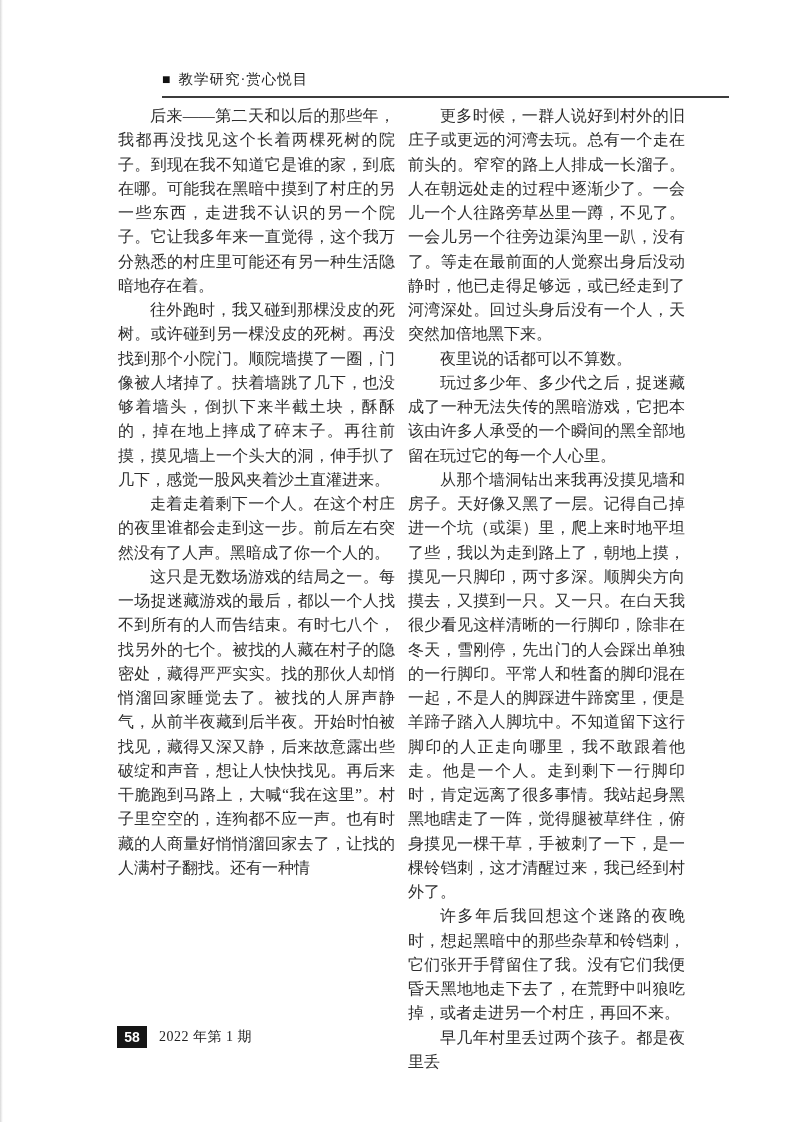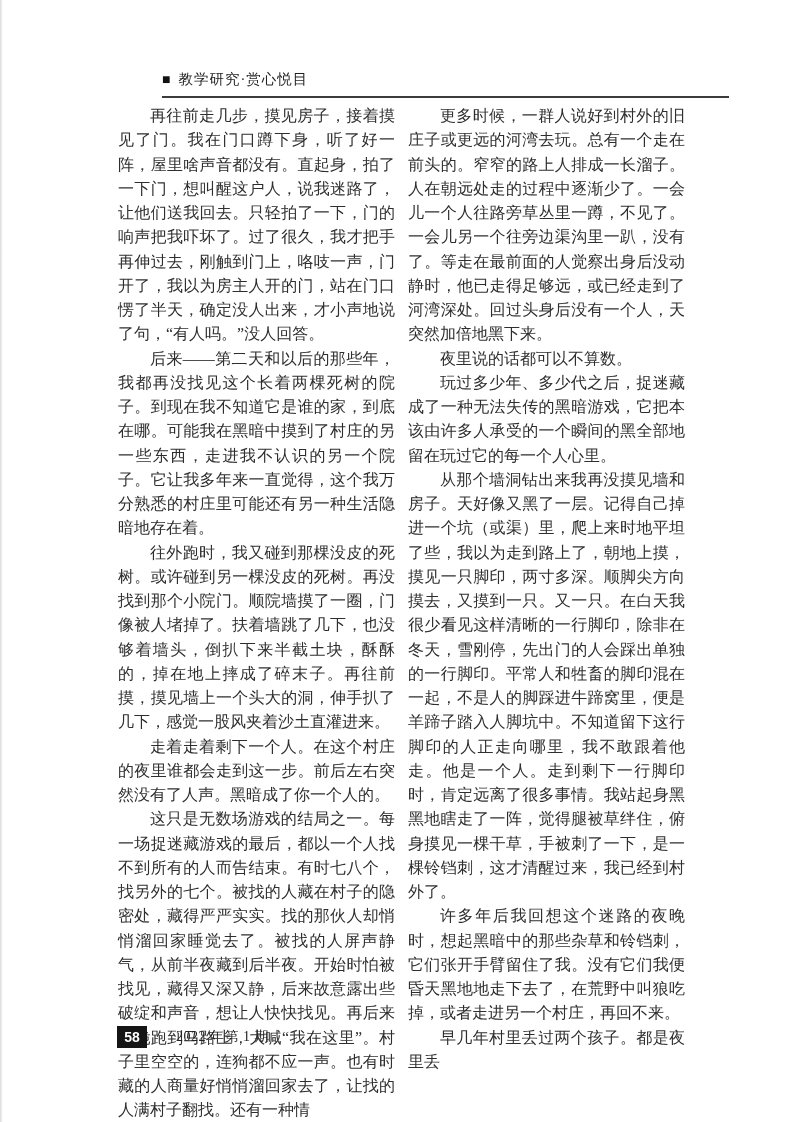--- a/index.html
+++ b/index.html
@@ -73,21 +73,20 @@
   .para.cont {
     text-indent: 0;
   }
   
   .footer {
     position: absolute;
     left: 117px;
     top: 1026px;
     display: flex;
     align-items: center;
-    gap: 17px;
   }
   .page-badge {
     display: inline-flex;
     align-items: center;
     justify-content: center;
     width: 30px;
     height: 22px;
     background: #151515;
     color: #ffffff;
     font-family: "Liberation Sans", "DejaVu Sans", sans-serif;
@@ -110,21 +109,20 @@
 
   <div class="header">
     <div class="header-line">
       <span class="marker">■</span><span>教学研究·赏心悦目</span>
     </div>
     <div class="header-rule"></div>
   </div>
 
   <div class="columns">
     <div class="column" id="col-left">
-        <p class="para">再往前走几步，摸见房子，接着摸见了门。我在门口蹲下身，听了好一阵，屋里啥声音都没有。直起身，拍了一下门，想叫醒这户人，说我迷路了，让他们送我回去。只轻拍了一下，门的响声把我吓坏了。过了很久，我才把手再伸过去，刚触到门上，咯吱一声，门开了，我以为房主人开的门，站在门口愣了半天，确定没人出来，才小声地说了句，“有人吗。”没人回答。</p>
         <p class="para">后来——第二天和以后的那些年，我都再没找见这个长着两棵死树的院子。到现在我不知道它是谁的家，到底在哪。可能我在黑暗中摸到了村庄的另一些东西，走进我不认识的另一个院子。它让我多年来一直觉得，这个我万分熟悉的村庄里可能还有另一种生活隐暗地存在着。</p>
         <p class="para">往外跑时，我又碰到那棵没皮的死树。或许碰到另一棵没皮的死树。再没找到那个小院门。顺院墙摸了一圈，门像被人堵掉了。扶着墙跳了几下，也没够着墙头，倒扒下来半截土块，酥酥的，掉在地上摔成了碎末子。再往前摸，摸见墙上一个头大的洞，伸手扒了几下，感觉一股风夹着沙土直灌进来。</p>
         <p class="para">走着走着剩下一个人。在这个村庄的夜里谁都会走到这一步。前后左右突然没有了人声。黑暗成了你一个人的。</p>
         <p class="para">这只是无数场游戏的结局之一。每一场捉迷藏游戏的最后，都以一个人找不到所有的人而告结束。有时七八个，找另外的七个。被找的人藏在村子的隐密处，藏得严严实实。找的那伙人却悄悄溜回家睡觉去了。被找的人屏声静气，从前半夜藏到后半夜。开始时怕被找见，藏得又深又静，后来故意露出些破绽和声音，想让人快快找见。再后来干脆跑到马路上，大喊“我在这里”。村子里空空的，连狗都不应一声。也有时藏的人商量好悄悄溜回家去了，让找的人满村子翻找。还有一种情</p>
       </div>
     <div class="column" id="col-right">
         <p class="para">更多时候，一群人说好到村外的旧庄子或更远的河湾去玩。总有一个走在前头的。窄窄的路上人排成一长溜子。人在朝远处走的过程中逐渐少了。一会儿一个人往路旁草丛里一蹲，不见了。一会儿另一个往旁边渠沟里一趴，没有了。等走在最前面的人觉察出身后没动静时，他已走得足够远，或已经走到了河湾深处。回过头身后没有一个人，天突然加倍地黑下来。</p>
         <p class="para">夜里说的话都可以不算数。</p>
         <p class="para">玩过多少年、多少代之后，捉迷藏成了一种无法失传的黑暗游戏，它把本该由许多人承受的一个瞬间的黑全部地留在玩过它的每一个人心里。</p>
         <p class="para">从那个墙洞钻出来我再没摸见墙和房子。天好像又黑了一层。记得自己掉进一个坑（或渠）里，爬上来时地平坦了些，我以为走到路上了，朝地上摸，摸见一只脚印，两寸多深。顺脚尖方向摸去，又摸到一只。又一只。在白天我很少看见这样清晰的一行脚印，除非在冬天，雪刚停，先出门的人会踩出单独的一行脚印。平常人和牲畜的脚印混在一起，不是人的脚踩进牛蹄窝里，便是羊蹄子踏入人脚坑中。不知道留下这行脚印的人正走向哪里，我不敢跟着他走。他是一个人。走到剩下一行脚印时，肯定远离了很多事情。我站起身黑黑地瞎走了一阵，觉得腿被草绊住，俯身摸见一棵干草，手被刺了一下，是一棵铃铛刺，这才清醒过来，我已经到村外了。</p>

